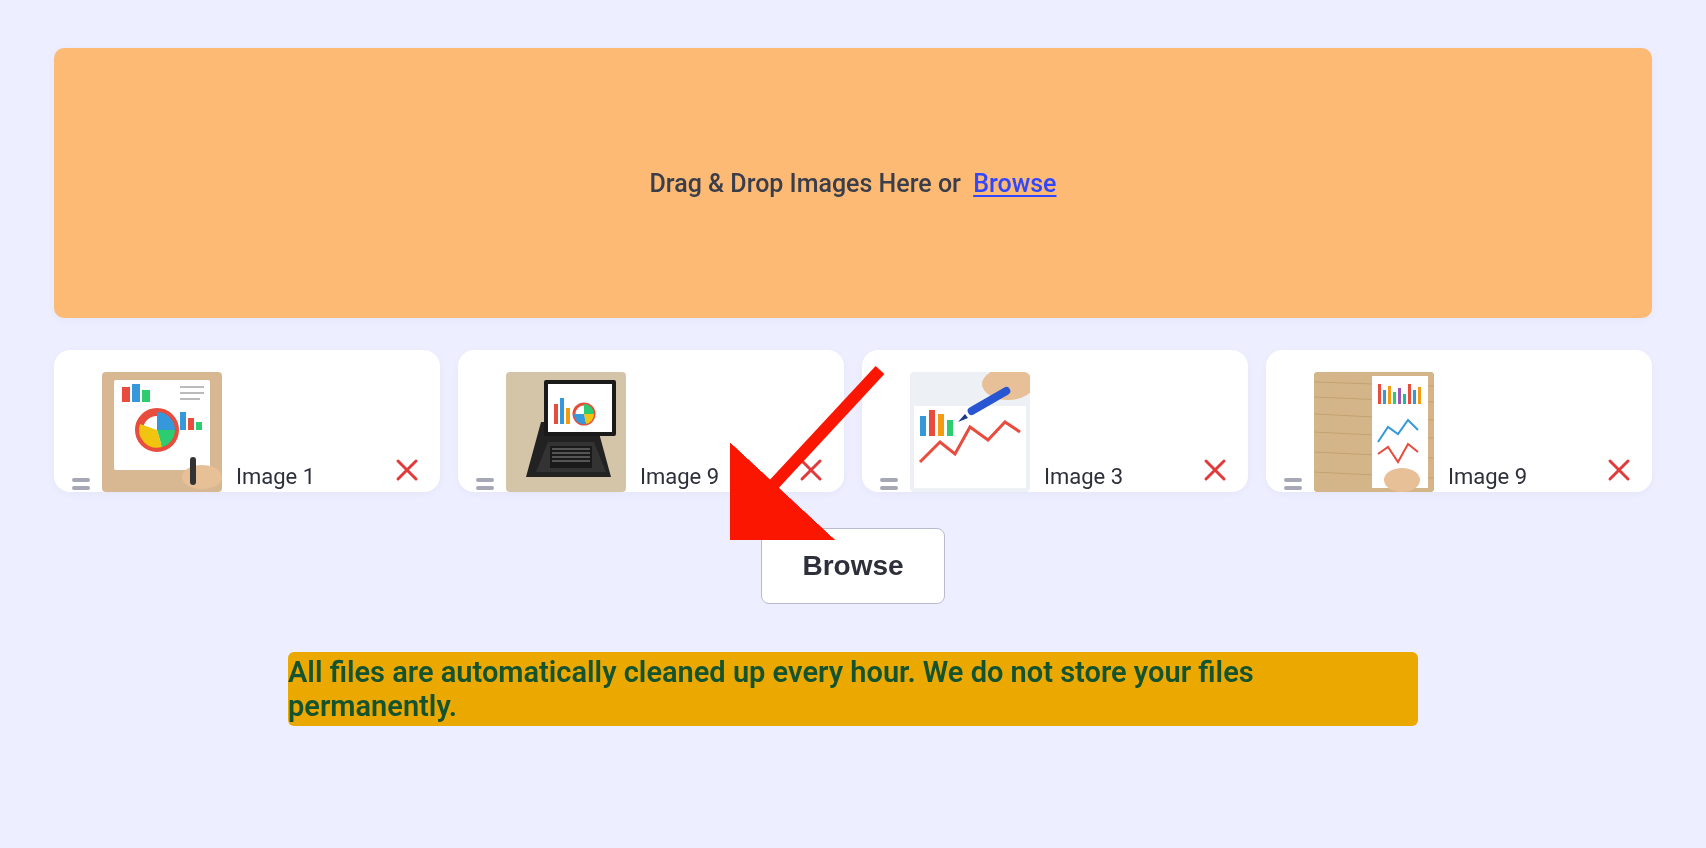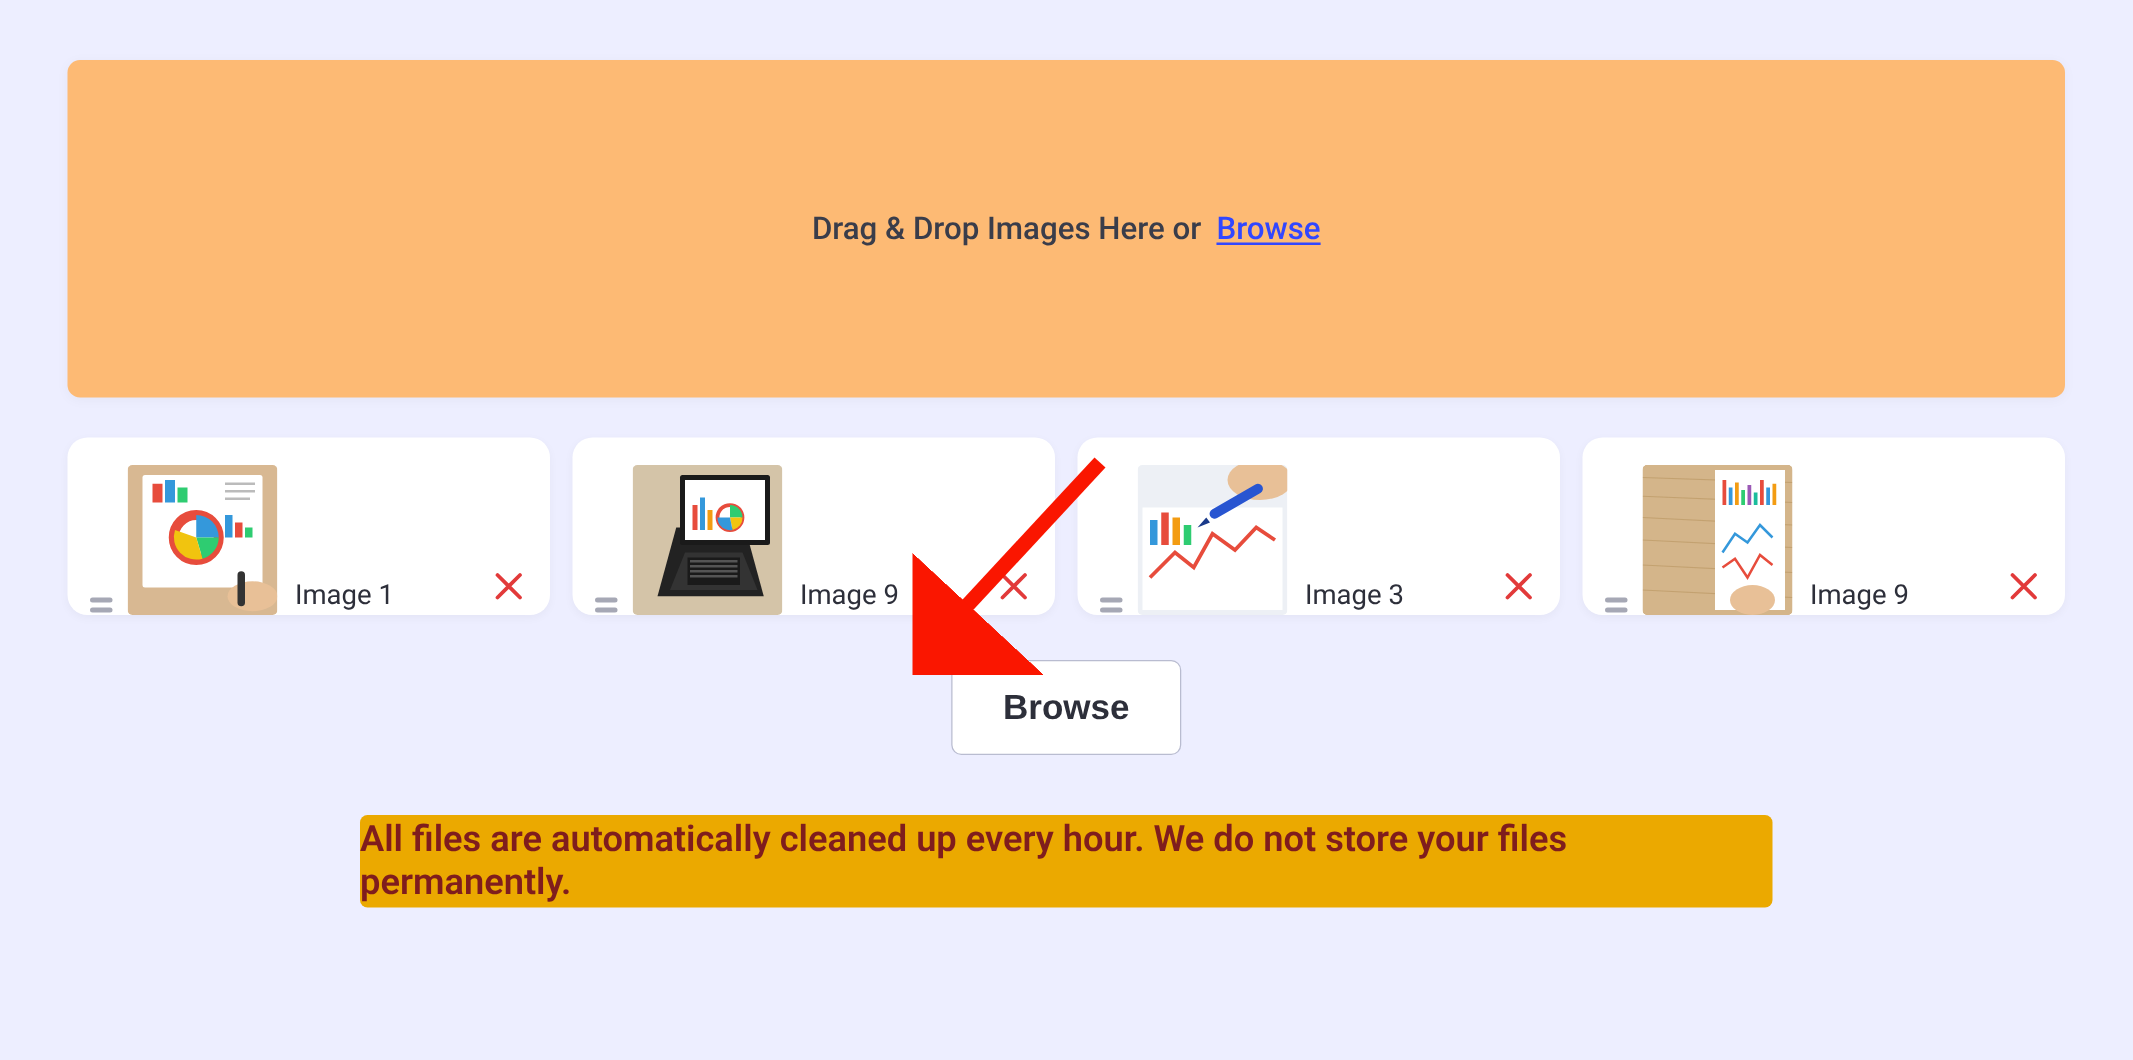--- a/index.html
+++ b/index.html
@@ -116,21 +116,21 @@
       border-color: #5659e6;
     }
     .btn-secondary {
       background: #fff;
       color: #2d2f3a;
       border: 1px solid #b9bcd0;
     }
     .banner {
       margin: 48px auto 0;
       background: #eba900;
-      color: #7f1d1d;
+      color: #14532d;
       font-size: 29px;
       font-weight: 600;
       border-radius: 6px;
       width: 1130px;
       height: 74px;
       display: flex;
       align-items: center;
       justify-content: center;
     }
     .arrow {

